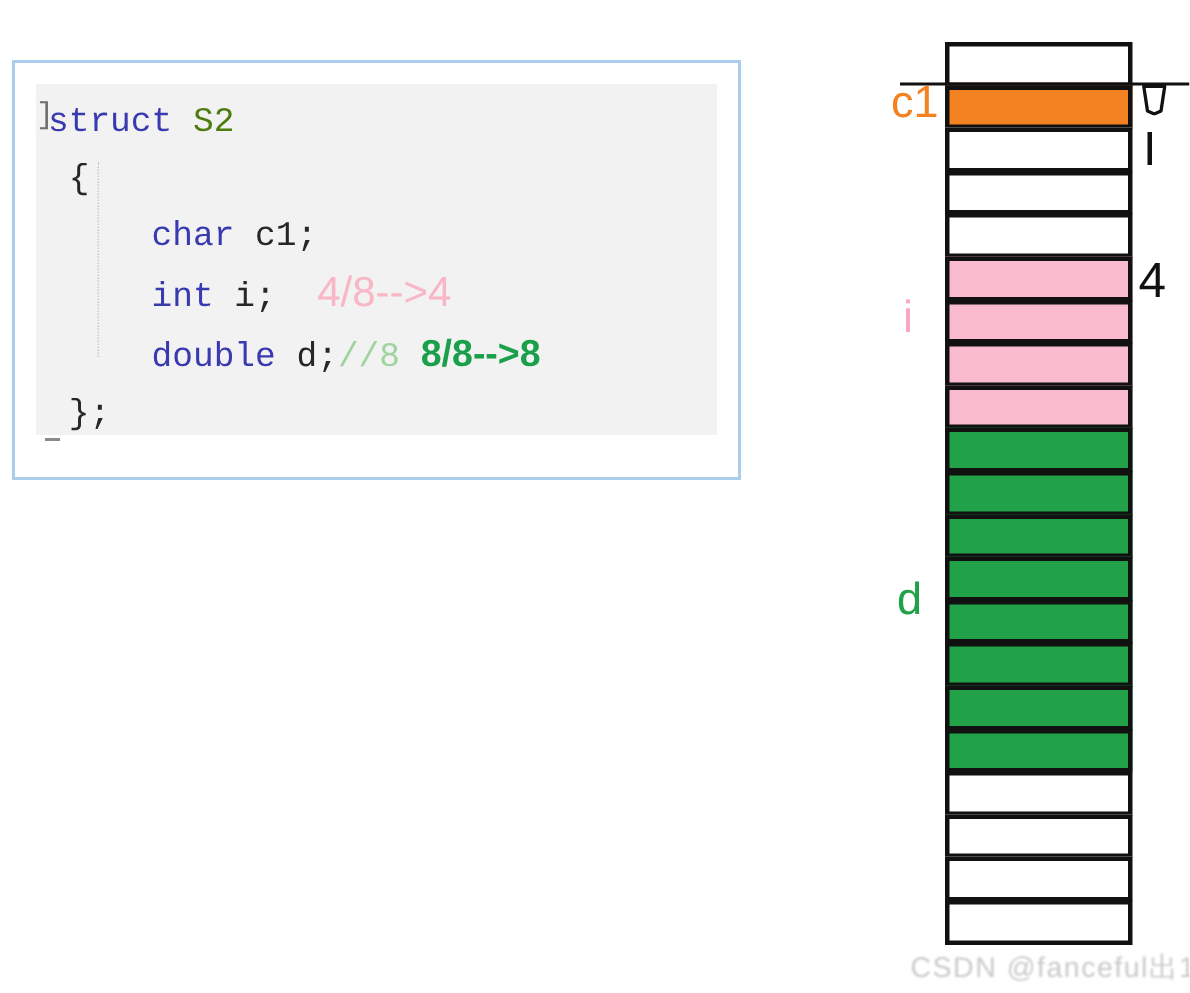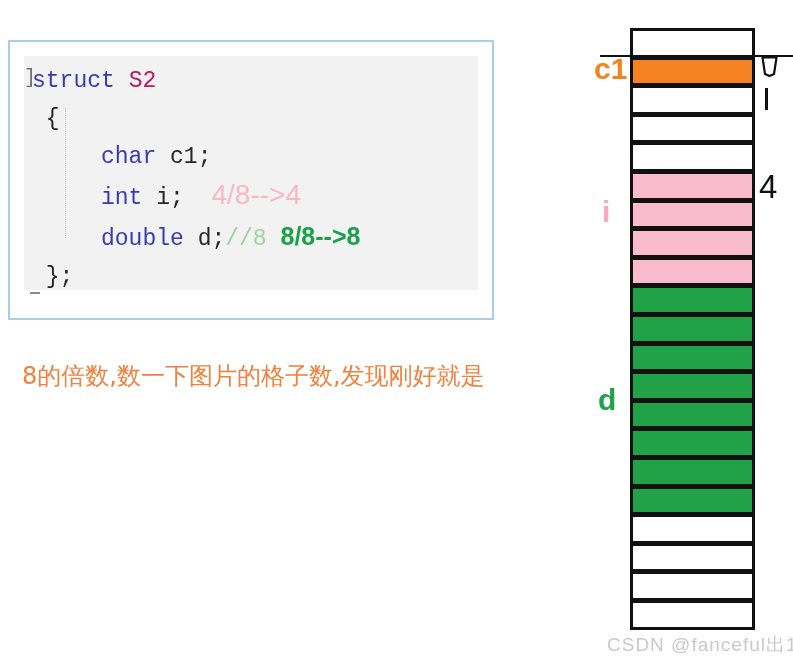--- a/index.html
+++ b/index.html
@@ -38,21 +38,21 @@
     position: absolute;
     left: 8px;
     top: 6px;
     font-family: "Liberation Mono", "DejaVu Sans Mono", monospace;
     font-size: 23px;
     line-height: 38px;
     white-space: pre;
     color: #262626;
   }
   .kw       { color: #3a3ab0; margin-top: 24px; }
-  .typename { color: #be185d; }
+  .typename { color: #4d7c0f; }
   .ident    { color: #262626; }
   .punc     { color: #262626; }
   .cmt      { color: #9fd39f; }
   .note-pink  { color: #f9b6c4; font-family: "Liberation Sans", sans-serif; font-size: 28px; }
   .note-green { color: #1aa04a; font-family: "Liberation Sans", sans-serif; font-size: 25px; font-weight: bold; }
   .fold-mark {
     position: absolute;
     left: 0px;
     top: 10px;
     color: #6f6f6f;
@@ -106,21 +106,21 @@
     background: #ffffff;
   }
   .cell.orange { background: #F58220; }
   .cell.pink   { background: #FBBBCE; }
   .cell.green  { background: #21A249; }
 
   
   .memlabel {
     position: absolute;
     font-family: "Liberation Sans", sans-serif;
-    font-weight: bold;
+    font-weight: normal;
   }
   #label-c1 { left: 594px; top: 52px;  font-size: 30px; color: #F58220; }
   #label-i  { left: 602px; top: 195px; font-size: 30px; color: #F9A8C0; }
   #label-d  { left: 598px; top: 383px; font-size: 30px; color: #21A249; }
 
   
   #top-rule {
     position: absolute;
     left: 600px;
     top: 55px;
@@ -171,21 +171,20 @@
 <div id="code-card">
   <div id="code-surface">
     <span class="fold-mark">]</span>
     <div class="guide-line"></div>
     <div class="under-dash"></div>
     <div id="code-lines"><div><span class="kw">struct </span><span class="typename">S2</span></div><div><span class="punc"> {</span></div><div><span class="punc">     </span><span class="kw">char</span><span class="ident"> c1;</span></div><div><span class="punc">     </span><span class="kw">int</span><span class="ident"> i;  </span><span class="note-pink">4/8--&gt;4</span></div><div><span class="punc">     </span><span class="kw">double</span><span class="ident"> d;</span><span class="cmt">//8</span><span class="ident"> </span><span class="note-green">8/8--&gt;8</span></div><div><span class="punc"> };</span></div></div>
   </div>
 </div>
 
 <div id="explain">
-  <div>8的倍数,数一下图片的格子数,发现刚好就是</div>
 </div>
 
 <div id="memcol">
     <div class="cell " style="top: 0px; height: 29.6px;"></div>
     <div class="cell orange" style="top: 28.6px; height: 29.6px;"></div>
     <div class="cell " style="top: 57.2px; height: 29.6px;"></div>
     <div class="cell " style="top: 85.8px; height: 29.6px;"></div>
     <div class="cell " style="top: 114.4px; height: 29.6px;"></div>
     <div class="cell pink" style="top: 143px; height: 29.6px;"></div>
     <div class="cell pink" style="top: 171.6px; height: 29.6px;"></div>

